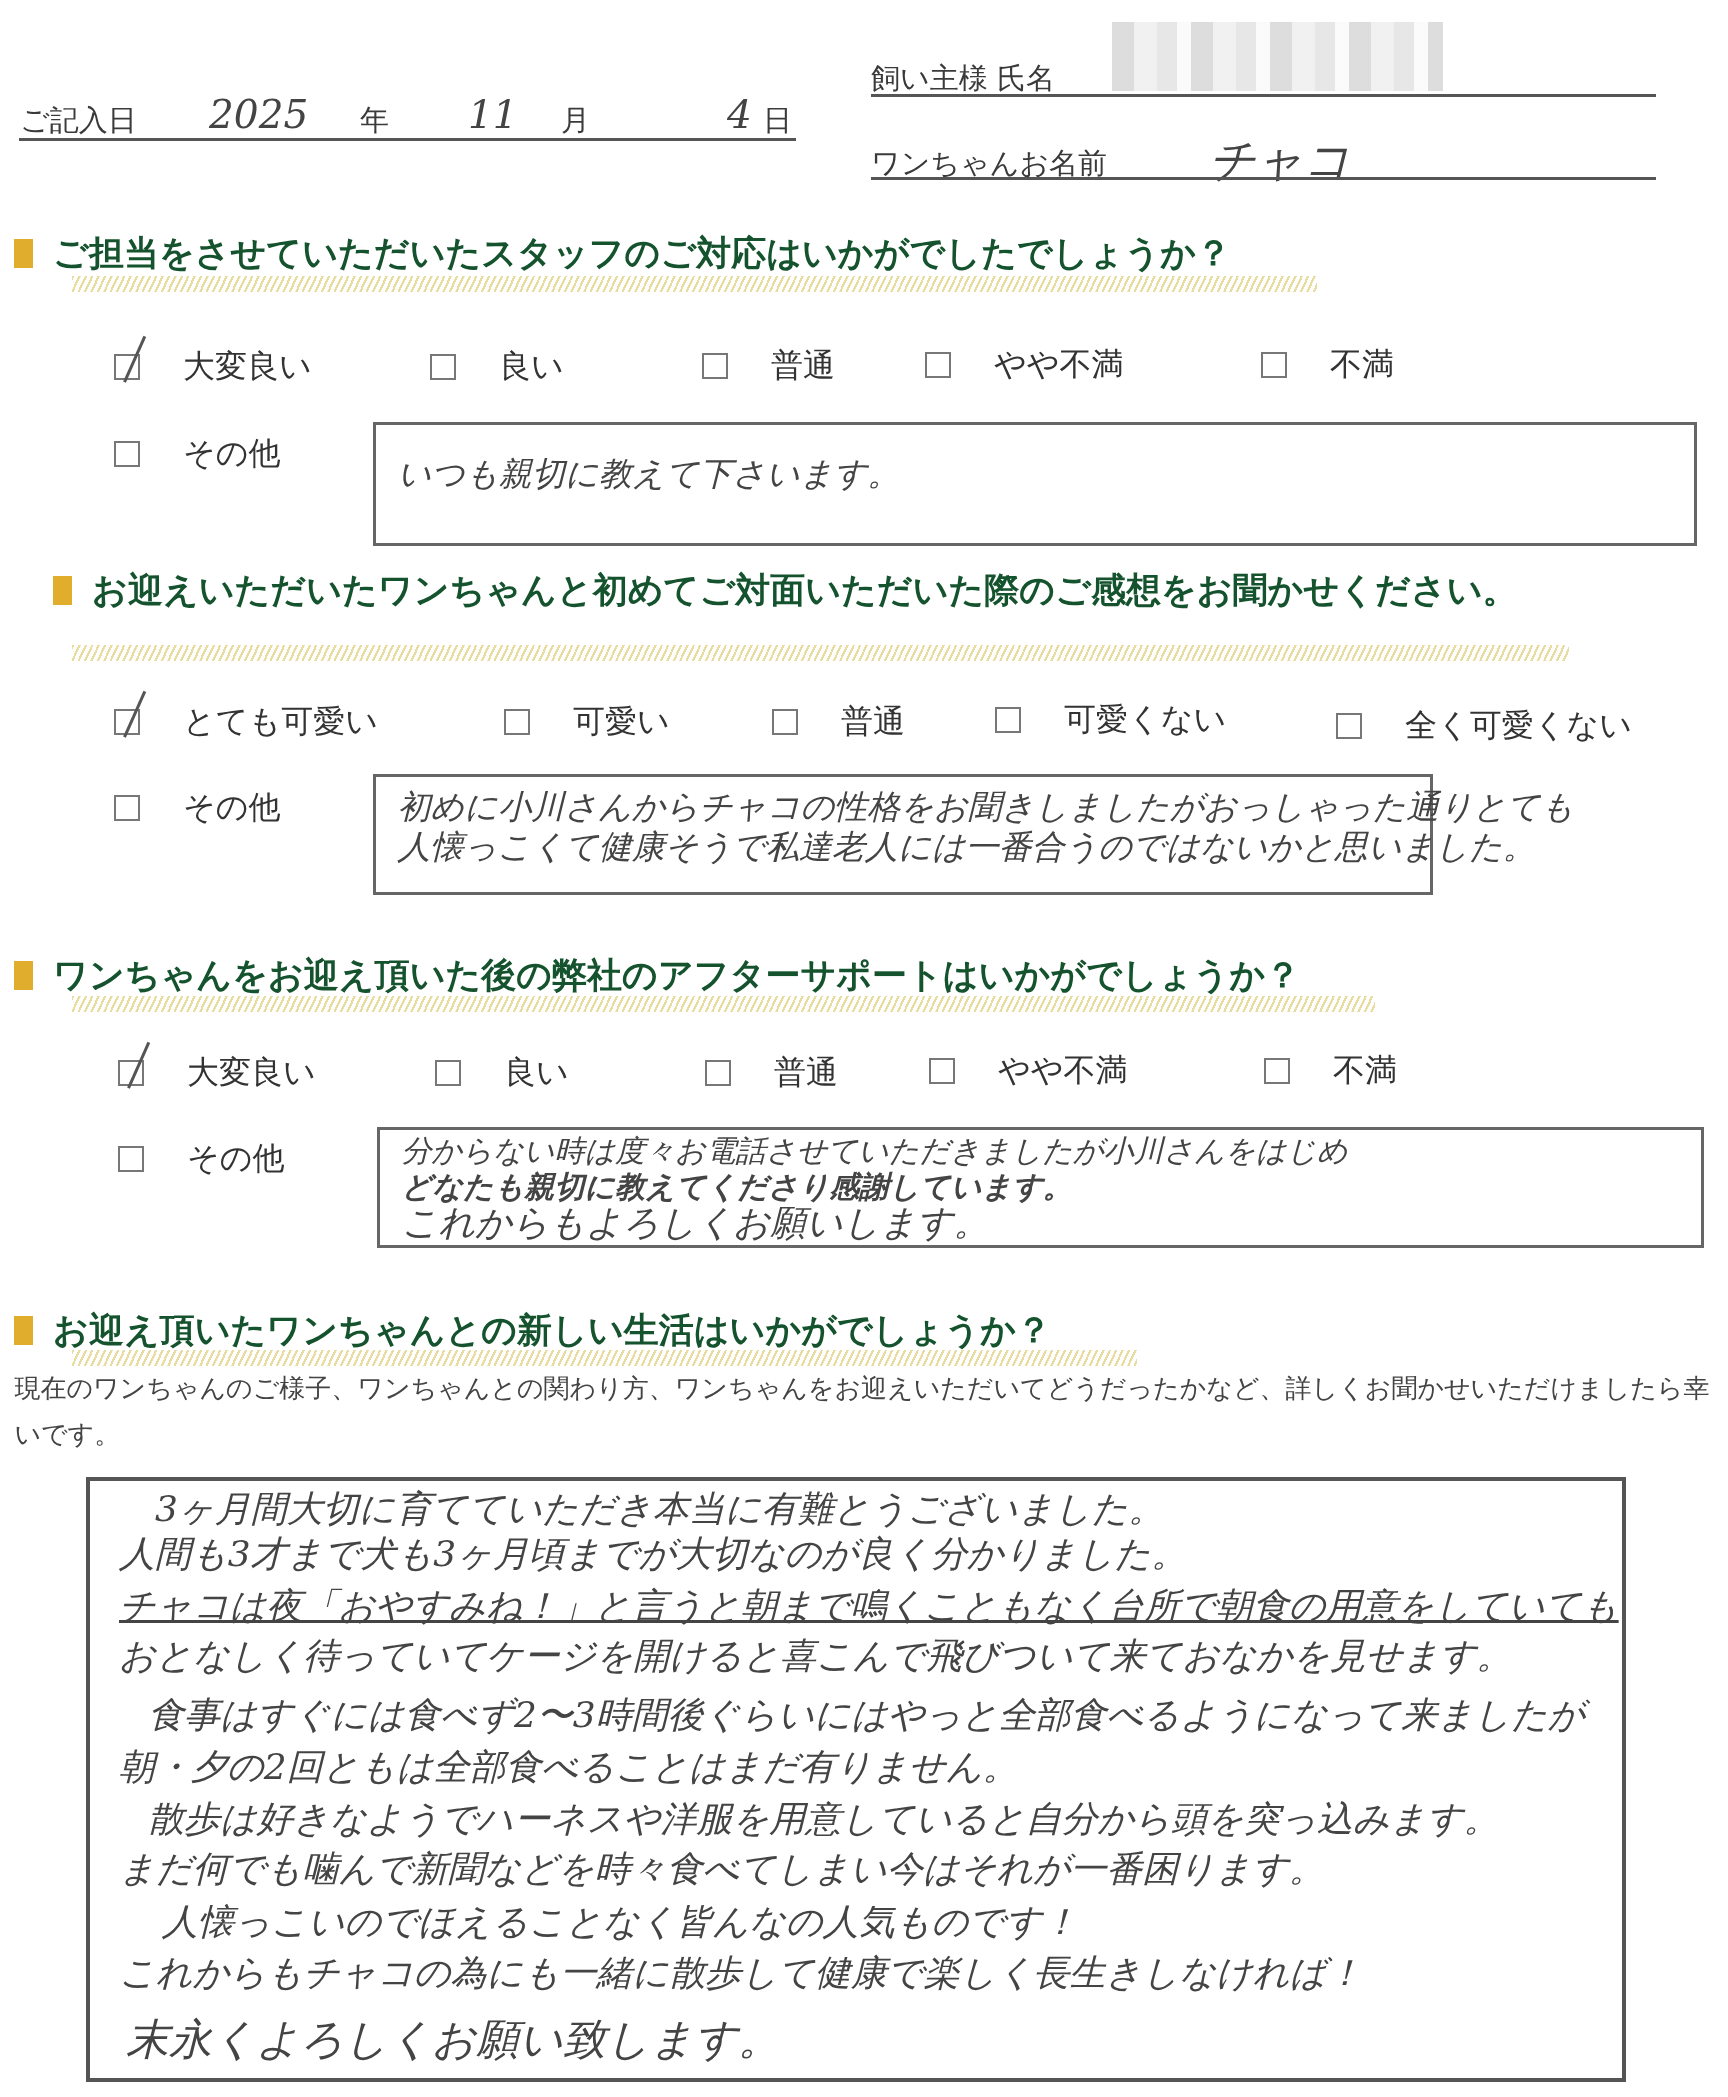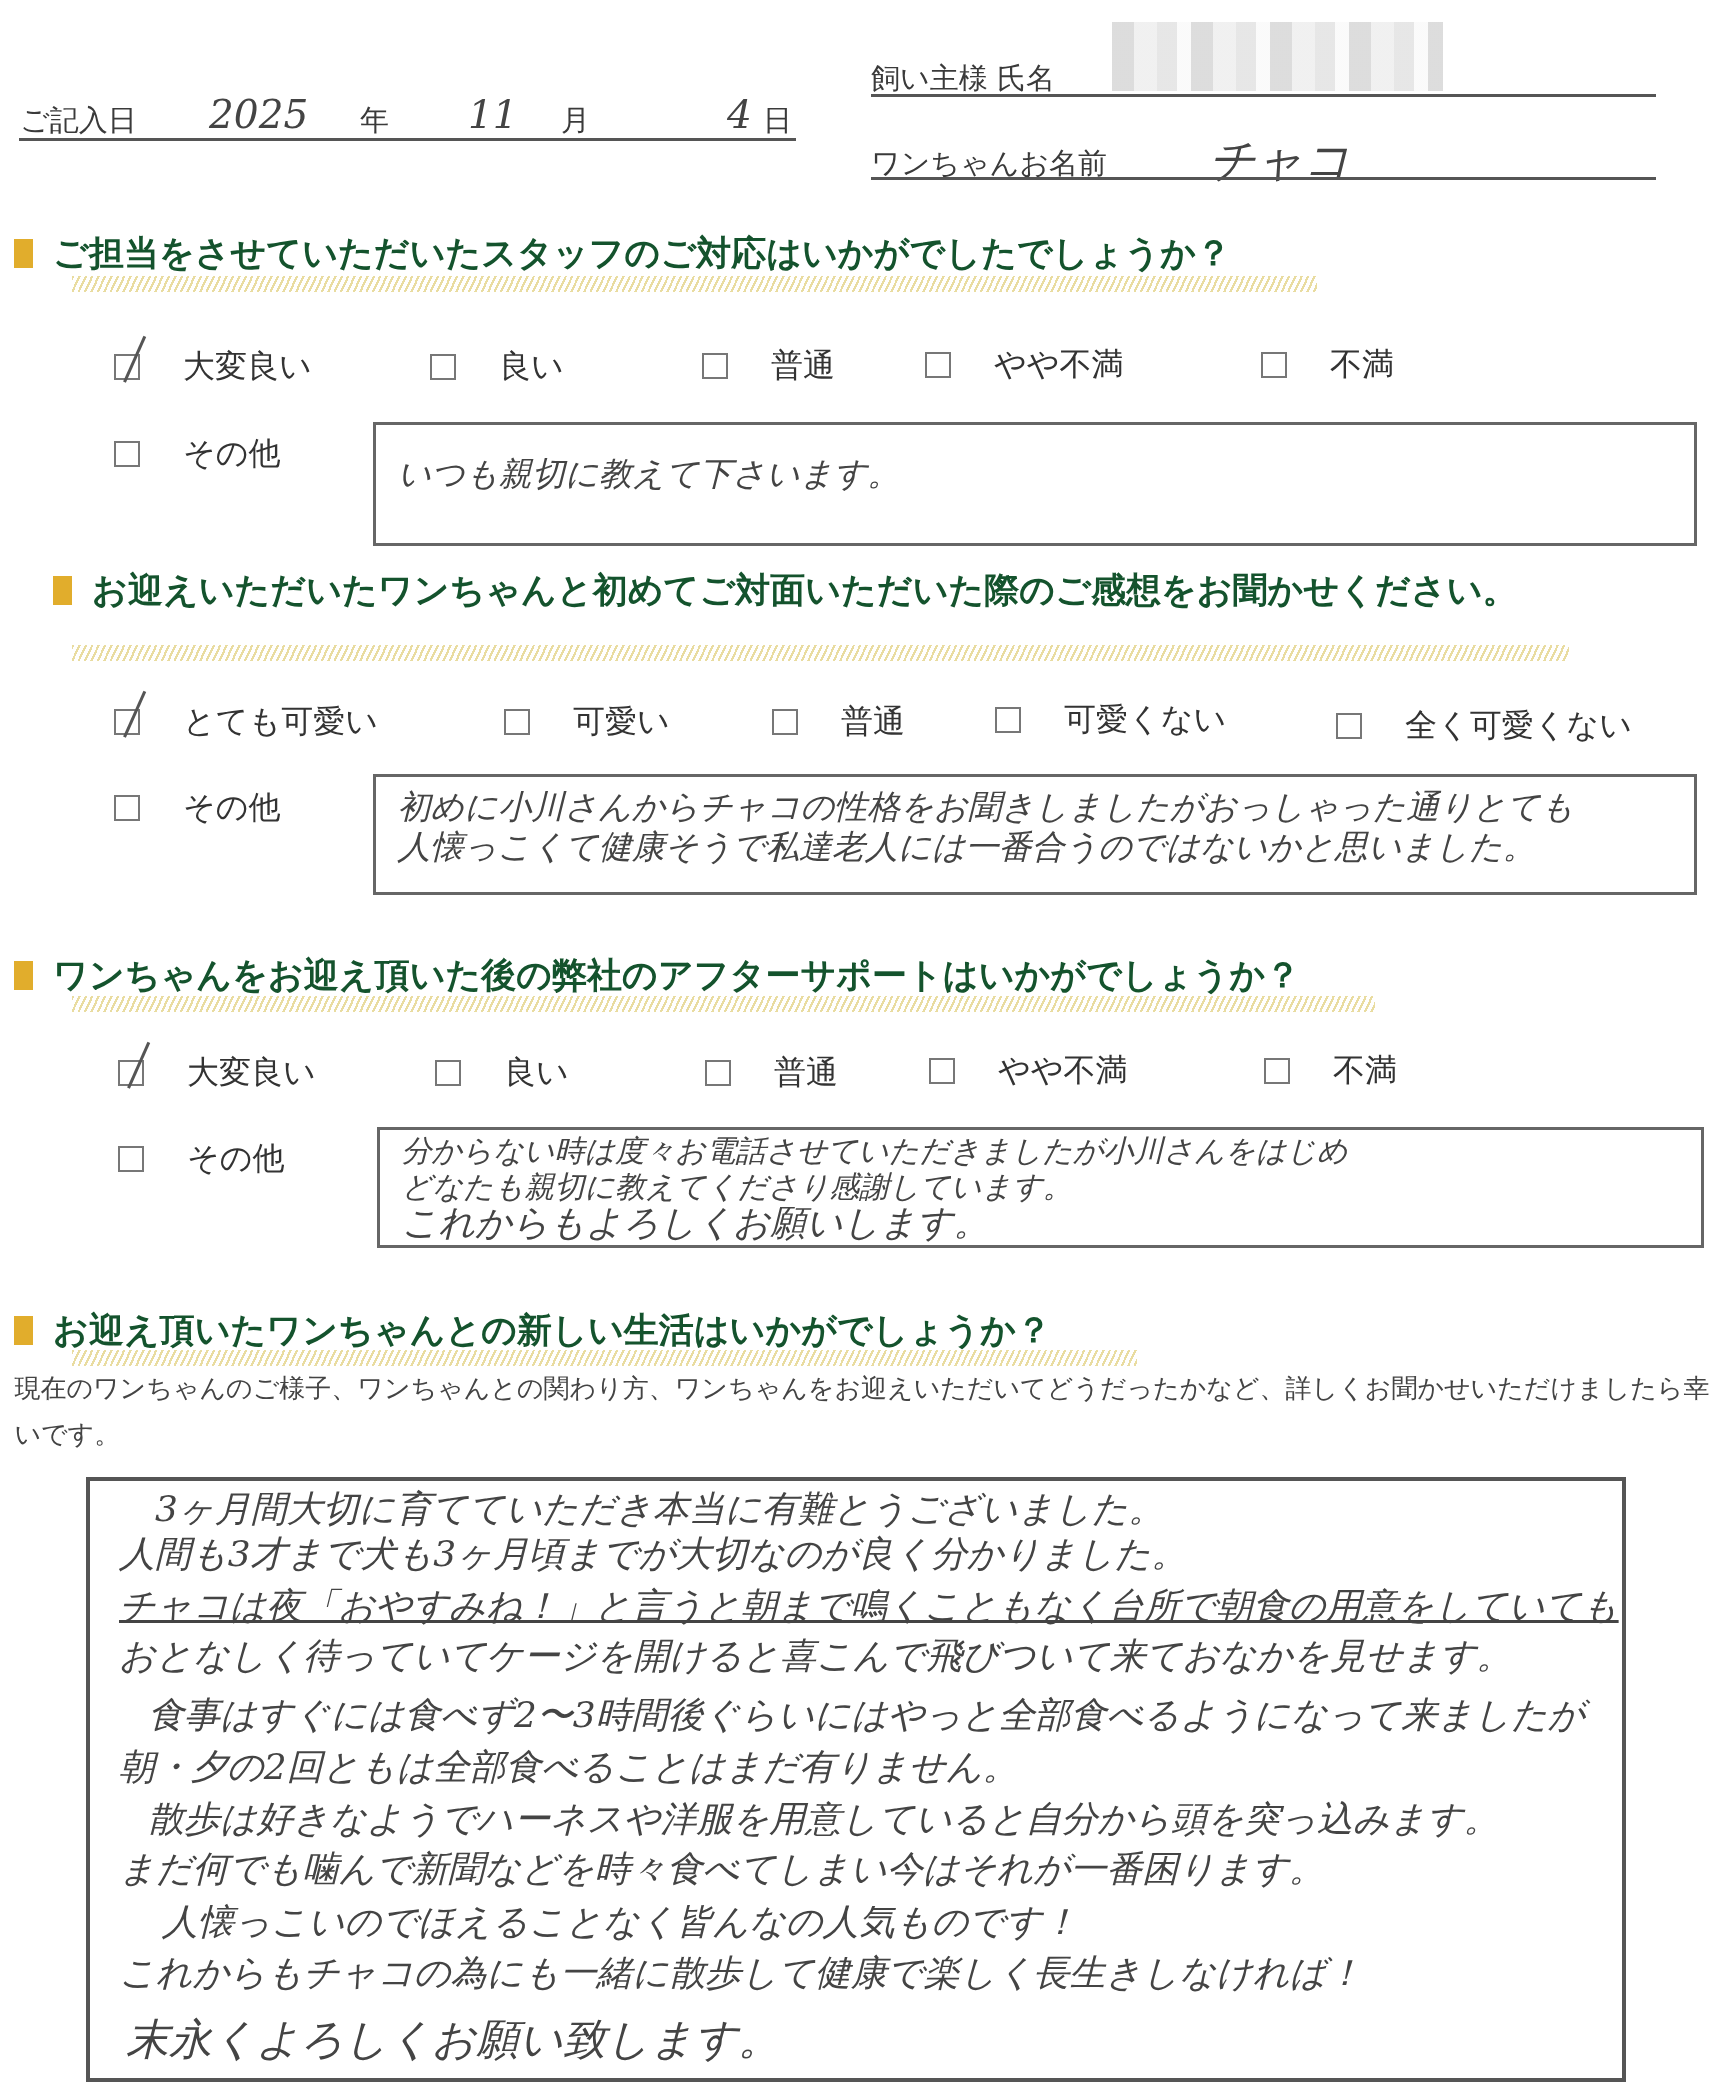--- a/index.html
+++ b/index.html
@@ -110,21 +110,21 @@
   </div>
 <div class="opt" style="left:1336px;top:704px;">
     <span class="cb"></span>
     <span>全く可愛くない</span>
   </div>
 
 <div class="opt" style="left:114px;top:786px;">
     <span class="cb"></span>
     <span>その他</span>
   </div>
-<div class="box" style="left:373px;top:774px;width:1324px;height:121px;">
+<div class="box" style="left:373px;top:774px;width:1060px;height:121px;">
   <span class="hand" style="top:10px;">初めに小川さんからチャコの性格をお聞きしましたがおっしゃった通りとても</span>
   <span class="hand" style="top:50px;">人懐っこくて健康そうで私達老人には一番合うのではないかと思いました。</span>
 </div>
 
 <div class="heading" style="top:952px;">
   <span class="mark"></span>
   <span>ワンちゃんをお迎え頂いた後の弊社のアフターサポートはいかがでしょうか？</span>
 </div>
 <div class="stripe" style="left:72px;top:996px;width:1303px;"></div>
 
@@ -148,21 +148,21 @@
     <span class="cb"></span>
     <span>不満</span>
   </div>
 
 <div class="opt" style="left:118px;top:1137px;">
     <span class="cb"></span>
     <span>その他</span>
   </div>
 <div class="box" style="left:377px;top:1127px;width:1327px;height:121px;">
   <span class="hand" style="top:2.9px;font-size:30px;line-height:36px;">分からない時は度々お電話させていただきましたが小川さんをはじめ</span>
-  <span class="hand" style="top:39px;font-size:30px;line-height:36px;">どなたも親切に教えてくださり感謝しています。</span>
+  <span class="hand" style="top:39px;font-size:30px;line-height:36px;font-weight:bold;">どなたも親切に教えてくださり感謝しています。</span>
   <span class="hand" style="top:75px;font-size:36px;line-height:36px;">これからもよろしくお願いします。</span>
 </div>
 
 <div class="heading" style="top:1307px;">
   <span class="mark"></span>
   <span>お迎え頂いたワンちゃんとの新しい生活はいかがでしょうか？</span>
 </div>
 <div class="stripe" style="left:72px;top:1350px;width:1065px;"></div>
 <div class="desc" style="top:1365px;">現在のワンちゃんのご様子、ワンちゃんとの関わり方、ワンちゃんをお迎えいただいてどうだったかなど、詳しくお聞かせいただけましたら幸いです。</div>
 

